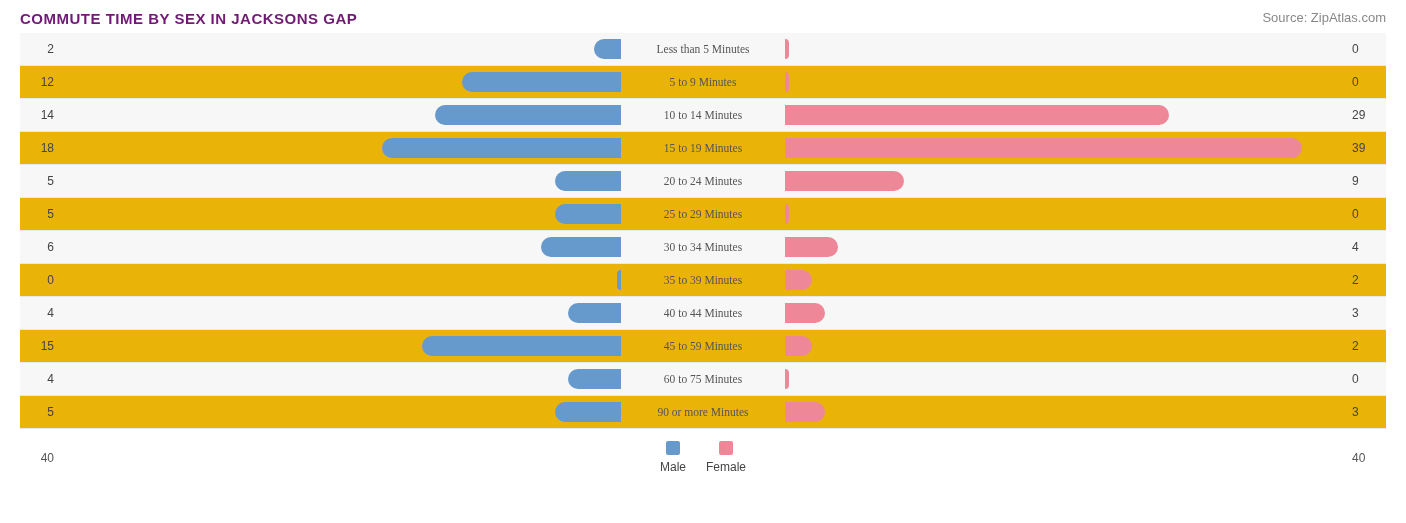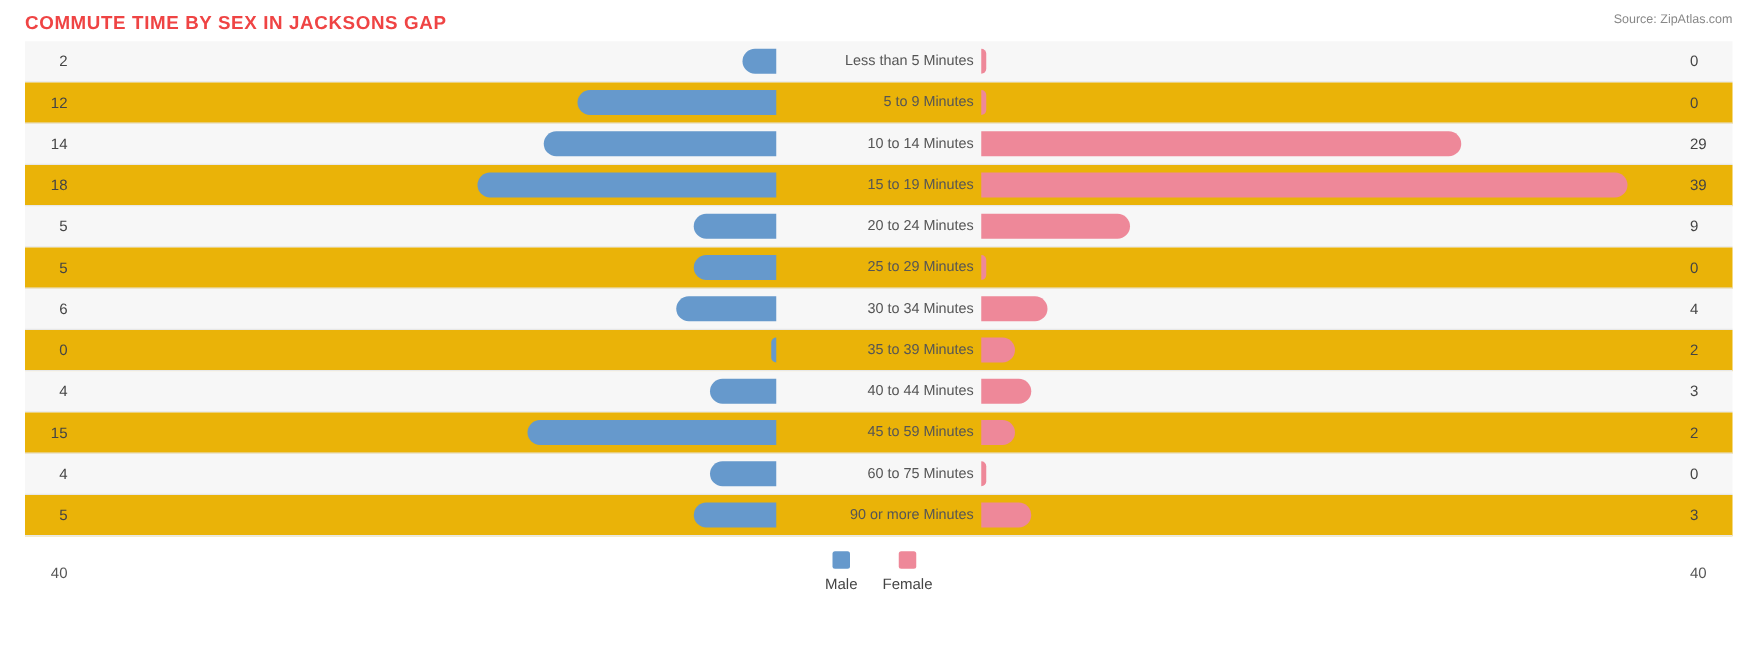--- a/index.html
+++ b/index.html
@@ -12,30 +12,30 @@
     }
     .chart-container {
       width: 1406px;
       height: 523px;
       padding: 10px 20px 30px 20px;
       position: relative;
     }
     .chart-title {
       font-size: 15px;
       font-weight: bold;
-      color: #ef4444;
+      color: #701a75;
       text-transform: uppercase;
       letter-spacing: 0.5px;
       margin-bottom: 6px;
     }
     .source {
       position: absolute;
       top: 10px;
       right: 20px;
-      font-size: 10px;
+      font-size: 13px;
       color: #888;
     }
     .chart-area {
       width: 100%;
       position: relative;
     }
     .row {
       display: flex;
       align-items: center;
       height: 33px;
@@ -71,25 +71,26 @@
     .right-bars {
       flex: 1;
       display: flex;
       justify-content: flex-start;
       align-items: center;
       height: 100%;
       padding-left: 2px;
     }
     .label-cell {
       width: 160px;
-      text-align: right;
+      text-align: center;
       font-size: 11.5px;
       color: #555;
       flex-shrink: 0;
       padding: 0 4px;
+      font-family: Liberation Serif, serif;
     }
     .right-val {
       width: 40px;
       text-align: left;
       font-size: 12px;
       color: #444;
       padding-left: 6px;
       flex-shrink: 0;
     }
     .bar-male {

